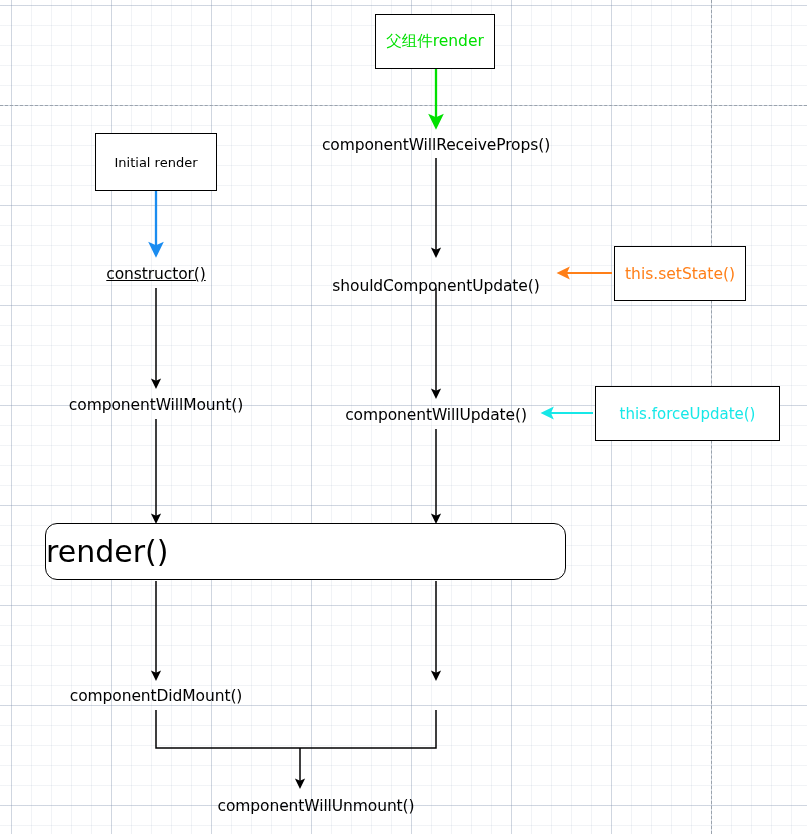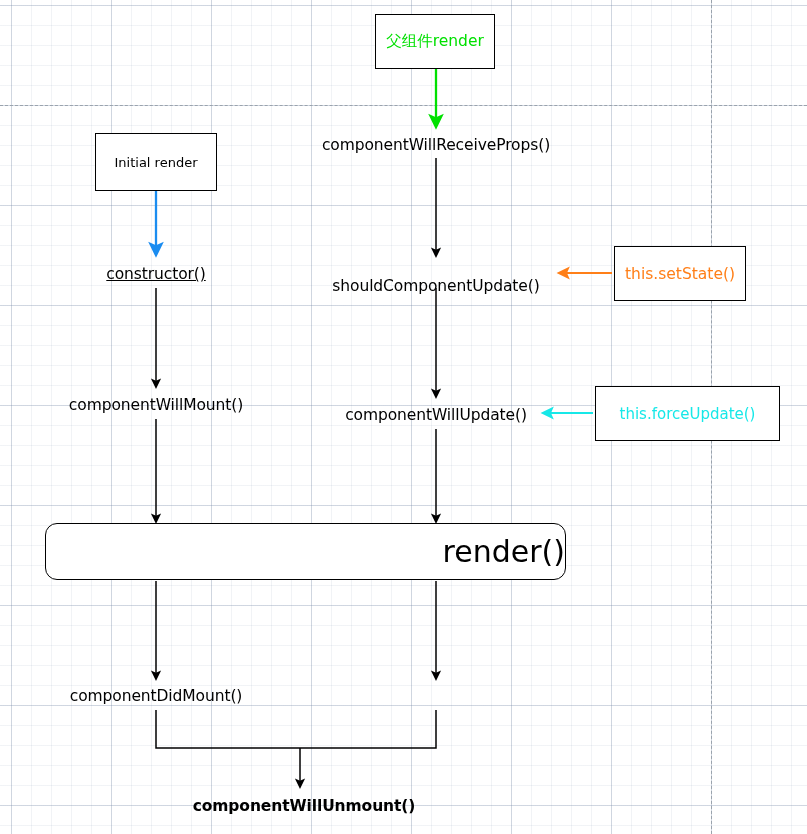--- a/index.html
+++ b/index.html
@@ -61,21 +61,21 @@
   .box-orange { color: #ff7f18; font-size: 15.5px; }
   .box-cyan   { color: #16e8e8; font-size: 15px; }
   .render-box {
     position: absolute;
     box-sizing: border-box;
     border: 1.8px solid #000000;
     border-radius: 12px;
     background: #ffffff;
     display: flex;
     align-items: center;
-    justify-content: flex-end;
+    justify-content: flex-start;
     color: #000000;
     font-size: 30px;
     font-family: "DejaVu Sans", sans-serif;
   }
   svg.edges {
     position: absolute;
     left: 0;
     top: 0;
     width: 807px;
     height: 834px;
@@ -155,15 +155,15 @@
   <div class="render-box" style="left:45px; top:523px; width:521px; height:57px;">
     <span>render()</span>
   </div>
 
   <div class="node-label" style="left:436px; top:145px;">componentWillReceiveProps()</div>
   <div class="node-label" style="left:156px; top:274px;text-decoration:underline;">constructor()</div>
   <div class="node-label" style="left:436px; top:274px;margin-top:12px;">shouldComponentUpdate()</div>
   <div class="node-label" style="left:156px; top:405px;">componentWillMount()</div>
   <div class="node-label" style="left:436px; top:415px;">componentWillUpdate()</div>
   <div class="node-label" style="left:156px; top:696px;">componentDidMount()</div>
-  <div class="node-label" style="left:304px; top:806px;font-weight:bold;">componentWillUnmount()</div>
+  <div class="node-label" style="left:316px; top:806px;">componentWillUnmount()</div>
 
 </div>
 
 </body></html>

